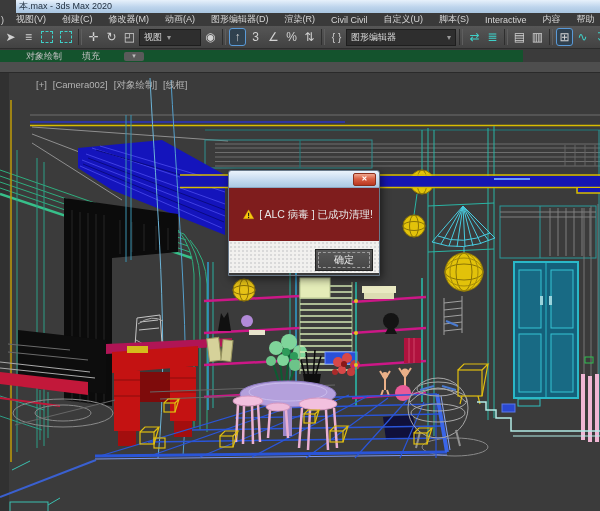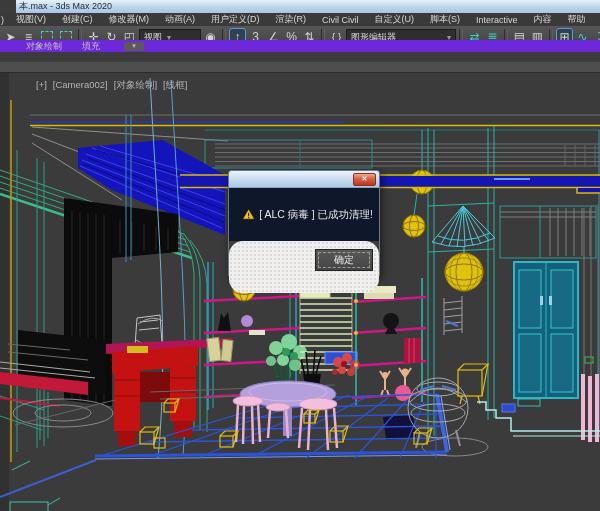--- a/index.html
+++ b/index.html
@@ -20,45 +20,45 @@
     font-size:12px;color:#d2d2d2;flex:0 0 auto;}
   .tbi.sm{font-size:10px;}
   .teal{color:#3fd0c8;}
   .hl{border:1px solid #5a9ad8;border-radius:3px;background:#30414f;box-sizing:border-box;}
   .sep{width:2px;height:16px;border-left:1px solid #2e2e2e;border-right:1px solid #5e5e5e;margin:0 2px;flex:0 0 auto;}
   .dashbox{width:10px;height:10px;border:1px dashed #3fd0c8;flex:0 0 auto;margin:0 3px;}
   .dashbox .inner{width:4px;height:4px;background:#3fd0c8;margin:2px;}
   .combo{height:15px;background:#2e2e2e;border:1px solid #1e1e1e;color:#d8d8d8;font-size:9px;
     display:flex;align-items:center;padding:0 4px;gap:5px;flex:0 0 auto;}
   .combo .arr{color:#9a9a9a;font-size:8px;}
-  .ribbontabs{position:absolute;top:40px;left:0;width:600px;height:12px;background:#6d28d9;
+  .ribbontabs{position:absolute;top:50px;left:0;width:523px;height:12px;background:#14532d;
     display:flex;align-items:center;font-size:9px;color:#c2c2c2;}
   .rtab{padding:0 10px;}
   .rtab:first-child{padding-left:26px;}
   .ricon{width:20px;height:9px;background:#5a5a5a;border-radius:2px;margin-left:14px;
     display:flex;align-items:center;justify-content:center;color:#bdbdbd;font-size:7px;gap:2px;}
   .ribbonstrip{position:absolute;top:62px;left:0;width:600px;height:10px;background:#4e4e4e;
     border-bottom:1px solid #2a2a2a;}
   
   .scene{position:absolute;top:72px;left:0;}
   .vplabel{position:absolute;top:79px;left:36px;font-size:9.5px;color:#b4b4b4;display:flex;gap:6px;}
   
   .dialog{position:absolute;left:228px;top:170px;width:152px;height:106px;
     border:1px solid #69798a;box-shadow:2px 3px 9px rgba(0,0,0,.55);box-sizing:border-box;
     border-radius:3px 3px 0 0;}
   .dlg-title{height:16px;background:linear-gradient(#eaf3fc,#c3d8ee 60%,#abc8e2);
     border-bottom:1px solid #8ba6c2;border-radius:2px 2px 0 0;position:relative;}
   .dlg-close{position:absolute;top:2px;right:3px;width:21px;height:11px;
     background:linear-gradient(#f0a78e,#d95f43 45%,#b93722);border:1px solid #8c2f1c;border-radius:2px;
     color:#fff;font-size:7px;line-height:10px;text-align:center;font-weight:bold;}
-  .dlg-body{height:53px;background:#0f172a;display:flex;align-items:center;gap:5px;
+  .dlg-body{height:53px;background:#7f1d1d;display:flex;align-items:center;gap:5px;
     padding:0 6px 0 14px;box-sizing:border-box;}
   .dlg-msg{color:#e6e6e6;font-size:10.5px;white-space:nowrap;}
-  .dlg-foot{height:52px;background:#f1f0ee;position:relative;
-    background-image:radial-gradient(#d9d9d9 0.8px,transparent 0.9px);background-size:4px 4px;border-radius:14px;}
+  .dlg-foot{height:32px;background:#f1f0ee;position:relative;
+    background-image:radial-gradient(#d9d9d9 0.8px,transparent 0.9px);background-size:4px 4px;}
   .dlg-ok{position:absolute;right:6px;top:8px;width:56px;height:20px;
     background:linear-gradient(#585858,#454545);border:1px solid #232323;
     outline:1px dashed #9c9c9c;outline-offset:-4px;color:#e8e8e8;font-size:10px;
     display:flex;align-items:center;justify-content:center;}
 </style>
 </head>
 <body>
 
 <svg class="scene" width="600" height="439" viewBox="0 72 600 439" xmlns="http://www.w3.org/2000/svg">
   <rect x="0" y="72" width="600" height="439" fill="#3b3b3b"></rect>
@@ -344,21 +344,21 @@
 <div class="titlebar">
   <span>本.max - 3ds Max 2020</span>
 </div>
 
 <div class="menubar">
   <span class="mi clip">)</span>
   <span class="mi">视图(V)</span>
   <span class="mi">创建(C)</span>
   <span class="mi">修改器(M)</span>
   <span class="mi">动画(A)</span>
-  <span class="mi">用户定义(D)</span>
+  <span class="mi">图形编辑器(D)</span>
   <span class="mi">渲染(R)</span>
   <span class="mi">Civil Civil</span>
   <span class="mi">自定义(U)</span>
   <span class="mi">脚本(S)</span>
   <span class="mi">Interactive</span>
   <span class="mi">内容</span>
   <span class="mi">帮助</span>
 </div>
 
 <div class="toolbar">

